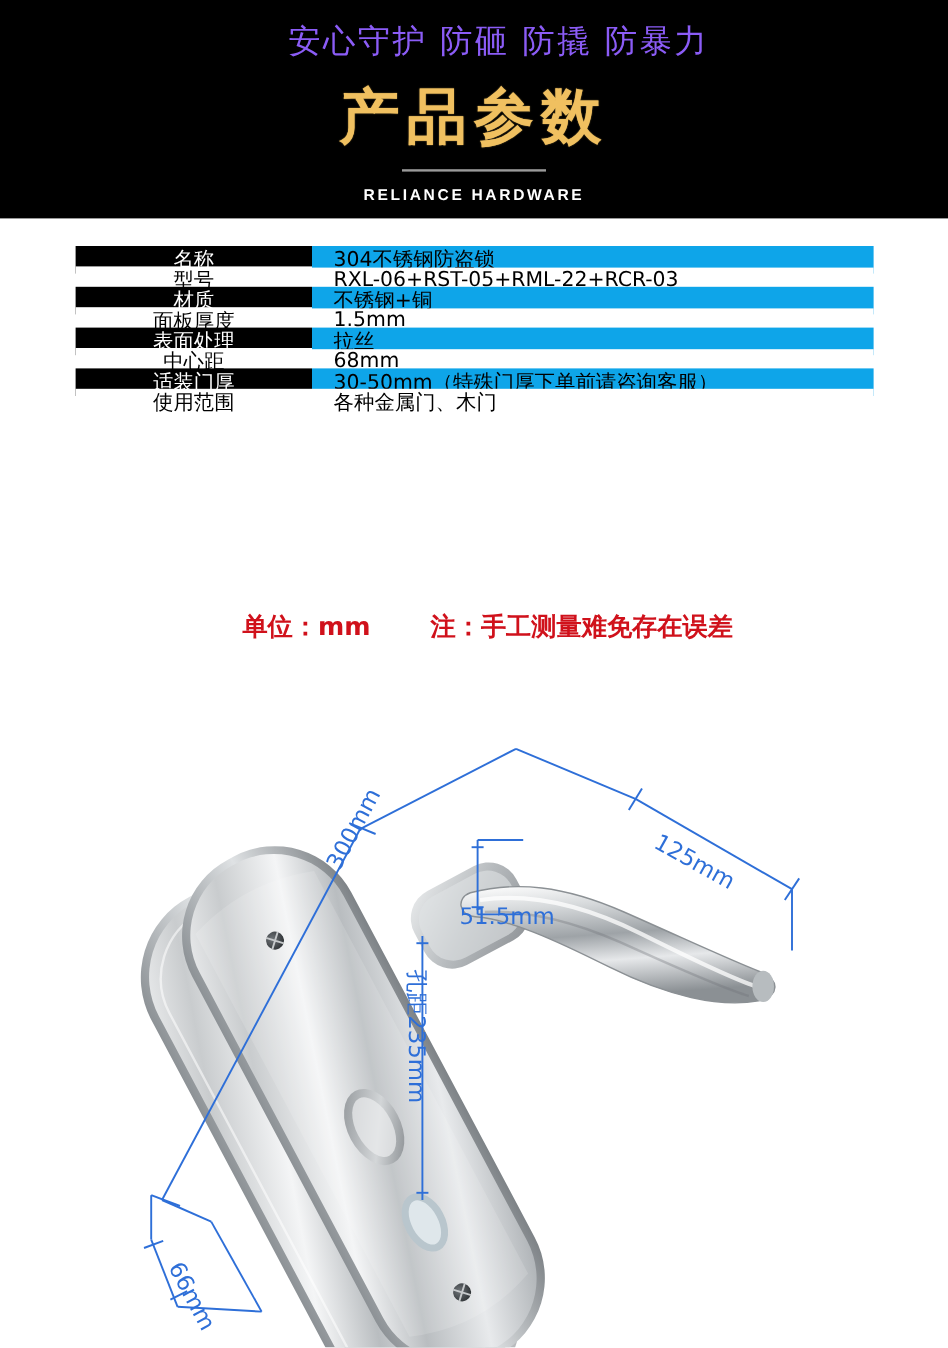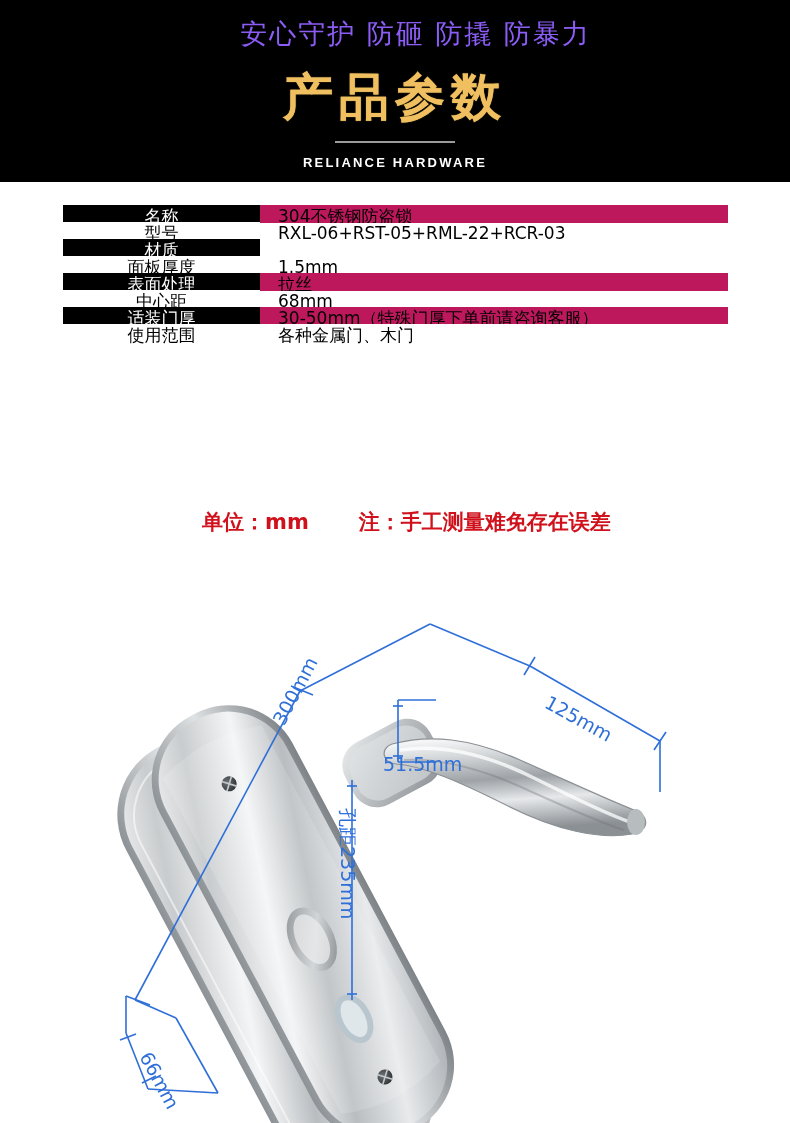--- a/index.html
+++ b/index.html
@@ -85,21 +85,21 @@
     align-items: center;
     padding-left: 18px;
     font-size: 17px;
     font-family: "DejaVu Sans", sans-serif;
   }
   .row-dark .spec-key {
     background: #000000;
     color: #ffffff;
   }
   .row-dark .spec-val {
-    background: #be185d;
+    background: #0ea5e9;
     color: #000000;
   }
   .row-light .spec-key {
     background: #ffffff;
     color: #000000;
   }
   .row-light .spec-val {
     background: #ffffff;
     color: #000000;
   }
@@ -178,20 +178,21 @@
     <div class="spec-val">304不锈钢防盗锁</div>
   </div>
 
   <div class="spec-row row-light">
     <div class="spec-key">型号</div>
     <div class="spec-val">RXL-06+RST-05+RML-22+RCR-03</div>
   </div>
 
   <div class="spec-row row-dark">
     <div class="spec-key">材质</div>
+    <div class="spec-val">不锈钢+铜</div>
   </div>
 
   <div class="spec-row row-light">
     <div class="spec-key">面板厚度</div>
     <div class="spec-val">1.5mm</div>
   </div>
 
   <div class="spec-row row-dark">
     <div class="spec-key">表面处理</div>
     <div class="spec-val">拉丝</div>

